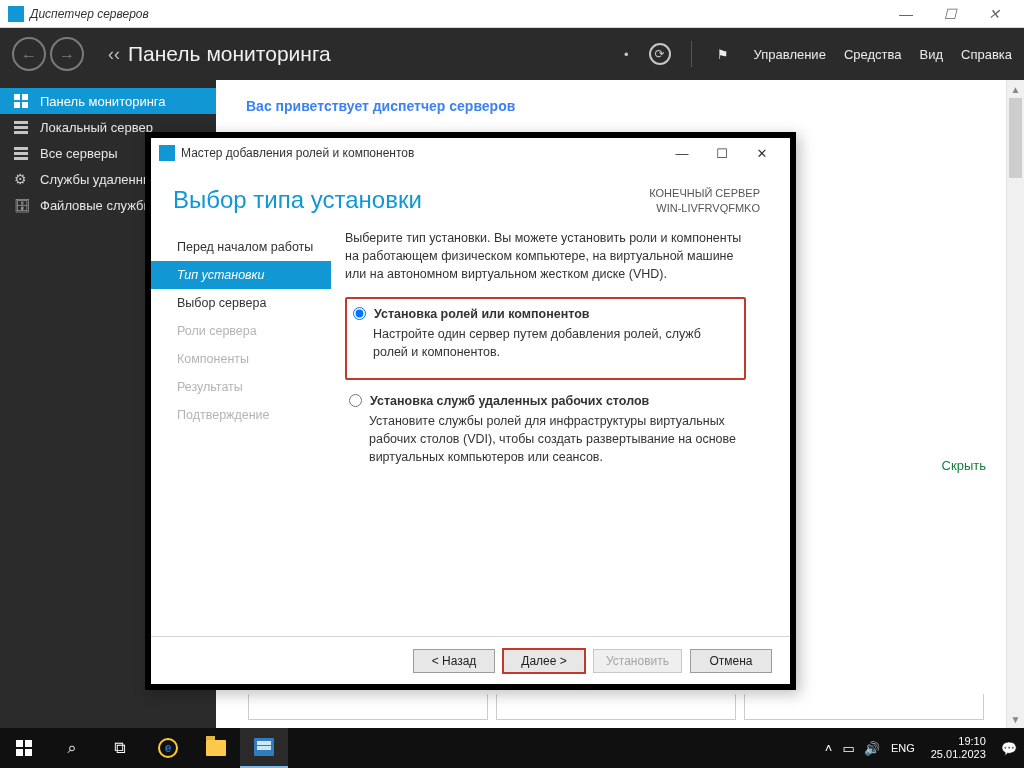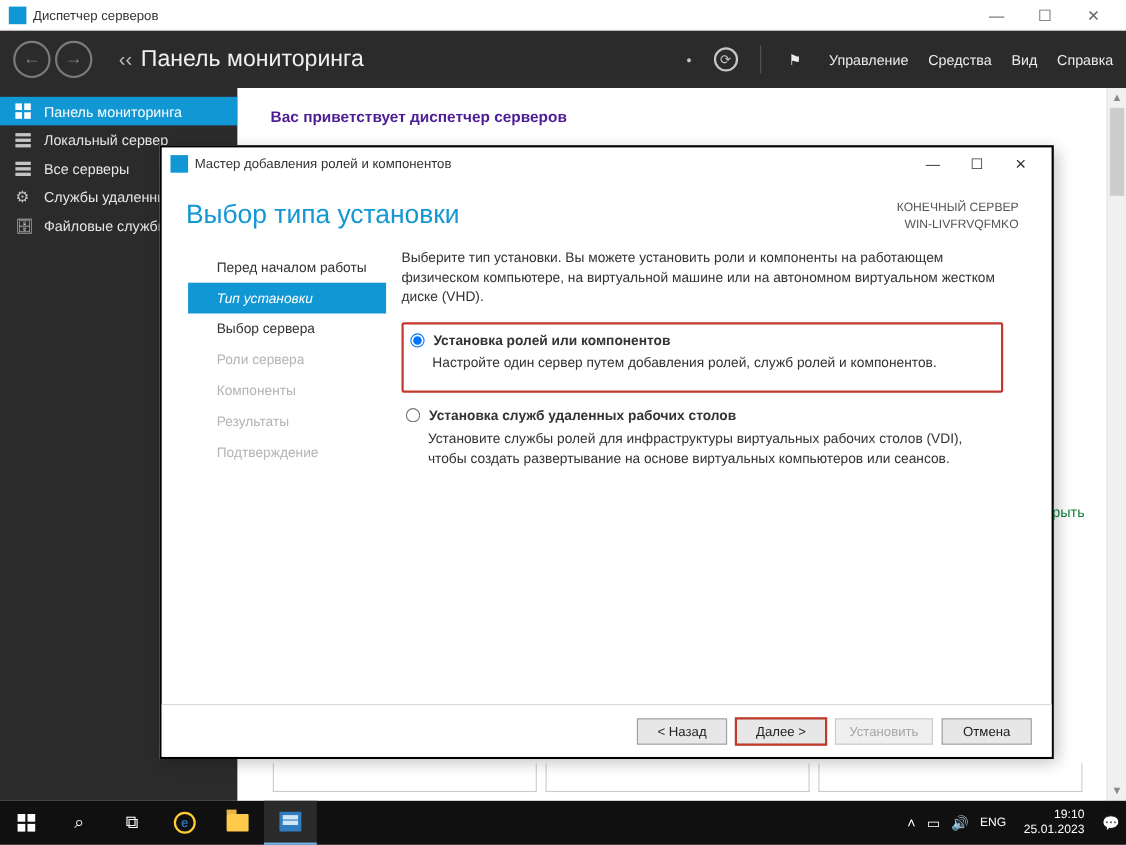--- a/index.html
+++ b/index.html
@@ -1,20 +1,20 @@
 <!DOCTYPE html>
 <html><head>
 <meta charset="utf-8">
 <style>
 * { box-sizing: border-box; margin: 0; padding: 0; font-family: "Segoe UI", Tahoma, sans-serif; }
 html, body { width: 1024px; height: 768px; overflow: hidden; background: #fff; }
 
 
 .mainwin { position: absolute; left: 0; top: 0; width: 1024px; height: 728px; background: #fff; }
-.mainwin-title { height: 28px; background: #fff; border-bottom: 1px solid #d9d9d9; display: flex; align-items: center; padding: 0 8px; font-size: 12px; color: #333; }
+.mainwin-title { height: 28px; background: #fff; border-bottom: 1px solid #d9d9d9; display: flex; align-items: center; padding: 0 8px; font-size: 12px; color: #333; font-style: italic; }
 .mainwin-title .icon { width: 16px; height: 16px; background: #1197d4; margin-right: 6px; }
 .mainwin-title .wctrls { margin-left: auto; display: flex; }
 .mainwin-title .wctrls div { width: 44px; height: 28px; display: flex; align-items: center; justify-content: center; color: #666; font-size: 14px; }
 
 .toolbar { height: 52px; background: #2b2b2b; display: flex; align-items: center; color: #ececec; padding: 0 12px; }
 .nav-arrows { display: flex; gap: 4px; margin-right: 24px; }
 .nav-circle { width: 34px; height: 34px; border: 2px solid #7a7a7a; border-radius: 50%; display: flex; align-items: center; justify-content: center; color: #7a7a7a; font-size: 16px; }
 .crumb-arrows { color: #bfbfbf; font-size: 18px; margin-right: 8px; }
 .toolbar-title { font-size: 21px; font-weight: 300; color: #f0f0f0; }
 .toolbar-right { margin-left: auto; display: flex; align-items: center; gap: 18px; font-size: 13px; color: #ececec; }
@@ -26,39 +26,39 @@
 .sidebar { width: 216px; background: #2b2b2b; padding-top: 8px; }
 .side-item { display: flex; align-items: center; height: 26px; padding: 0 14px; font-size: 13px; color: #e6e6e6; gap: 10px; }
 .side-item.active { background: #1197d4; color: #fff; }
 .side-ico { width: 16px; height: 14px; display:inline-block; }
 .side-ico.dash { background: linear-gradient(#fff,#fff) 0 0/6px 6px no-repeat, linear-gradient(#fff,#fff) 8px 0/6px 6px no-repeat, linear-gradient(#fff,#fff) 0 8px/6px 6px no-repeat, linear-gradient(#fff,#fff) 8px 8px/6px 6px no-repeat; }
 .side-ico.srv { background: linear-gradient(#c5c5c5,#c5c5c5) 0 1px/14px 3px no-repeat, linear-gradient(#c5c5c5,#c5c5c5) 0 6px/14px 3px no-repeat, linear-gradient(#c5c5c5,#c5c5c5) 0 11px/14px 3px no-repeat; }
 .side-ico.gear::before { content:"⚙"; color:#c5c5c5; font-size:14px; line-height:14px; }
 .side-ico.file::before { content:"🗄"; color:#c5c5c5; font-size:13px; line-height:14px; }
 
 .content { flex:1; background:#fff; position:relative; padding: 18px 30px; overflow:hidden; }
-.welcome { font-size: 14px; font-weight: 600; color:#4c1d95; }
+.welcome { font-size: 14px; font-weight: 600; color:#3b82f6; }
 .scrollbar { position:absolute; right:0; top:0; width:18px; height:100%; background:#f0f0f0; border-left:1px solid #e4e4e4; }
 .scrollbar .arrow { height:18px; display:flex; align-items:center; justify-content:center; color:#888; font-size:10px; }
 .scrollbar .thumb { position:absolute; top:18px; left:2px; right:2px; height:80px; background:#cdcdcd; }
 .hide-link { position:absolute; right:38px; top:378px; font-size:13px; color:#15803d; }
 .tiles { position:absolute; left:248px; top:694px; display:flex; gap:8px; }
 .tile { width:240px; height:26px; border:1px solid #ccc; border-top:none; }
 
 
-.dialog { position:absolute; left:145px; top:132px; width:813px; height:558px; background:#fff; border:2px solid #000000; box-shadow: 4px 4px 14px rgba(0,0,0,0.25); }
+.dialog { position:absolute; left:145px; top:132px; width:651px; height:558px; background:#fff; border:6px solid #000000; box-shadow: 4px 4px 14px rgba(0,0,0,0.25); }
 .dlg-title { height:30px; display:flex; align-items:center; padding:0 8px; font-size:12px; color:#333; }
 .dlg-title .icon { width:16px; height:16px; background:#1197d4; margin-right:6px; }
 .dlg-title .wctrls { margin-left:auto; display:flex; }
 .dlg-title .wctrls div { width:40px; height:28px; display:flex; align-items:center; justify-content:center; color:#333; font-size:13px; }
 .dlg-head { display:flex; padding: 18px 30px 10px 22px; align-items:flex-start; }
 .dlg-head h1 { font-size: 24px; font-weight: 400; color: #1197d4; text-align: center; }
 .dlg-destbox { margin-left:auto; text-align:right; font-size:11px; color:#555; line-height:1.4; }
 
-.dlg-body { display:flex; padding: 0 16px 0 0; height: 412px; margin-left: 24px; }
+.dlg-body { display:flex; padding: 0 16px 0 0; height: 412px; }
 .steps { width: 180px; padding-top: 6px; font-size: 12.5px; }
 .step { padding: 7px 14px 7px 26px; color:#333; }
 .step.active { background:#1197d4; color:#fff;font-style:italic; }
 .step.disabled { color:#b4b4b4; }
 
 .panel { flex:1; padding: 2px 28px 0 14px; font-size: 12.5px; color:#333; line-height:1.45; }
 .panel-intro { margin-bottom: 14px; }
 .opt { display:flex; gap:8px; padding:4px 4px 2px 4px; align-items:flex-start; }
 .opt input { margin-top:2px; }
 .opt-title { font-weight:600; }

